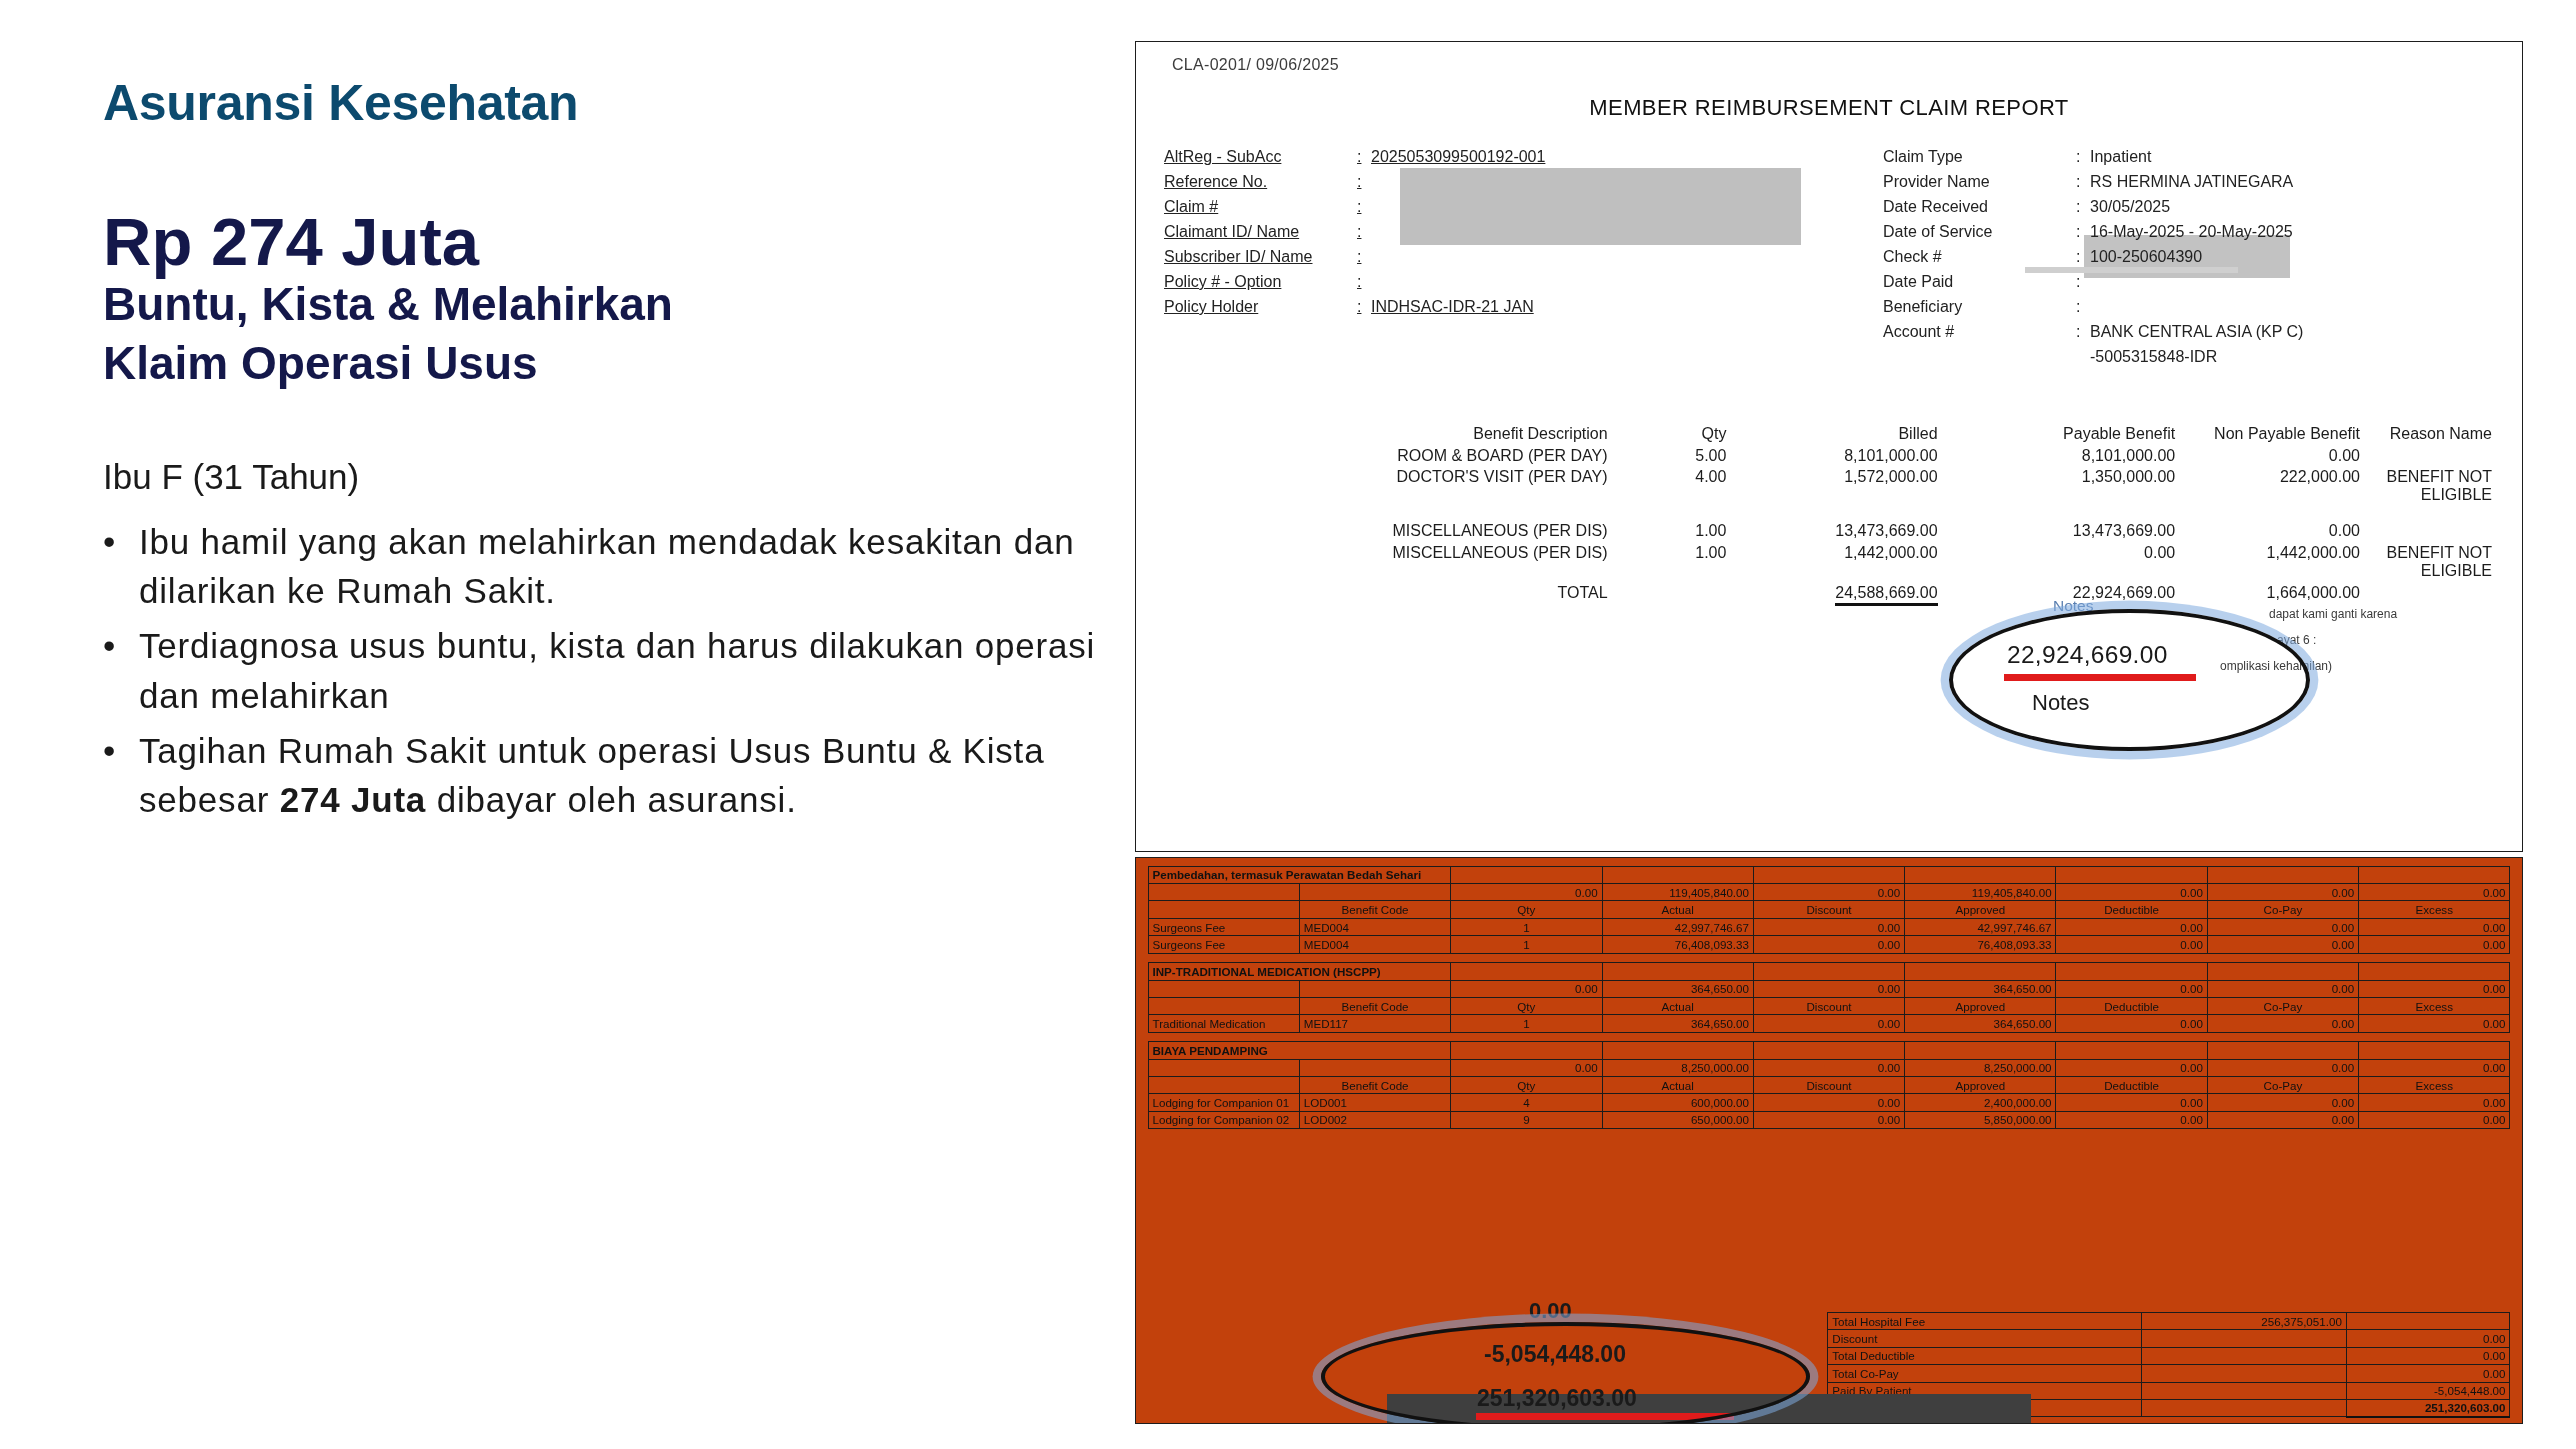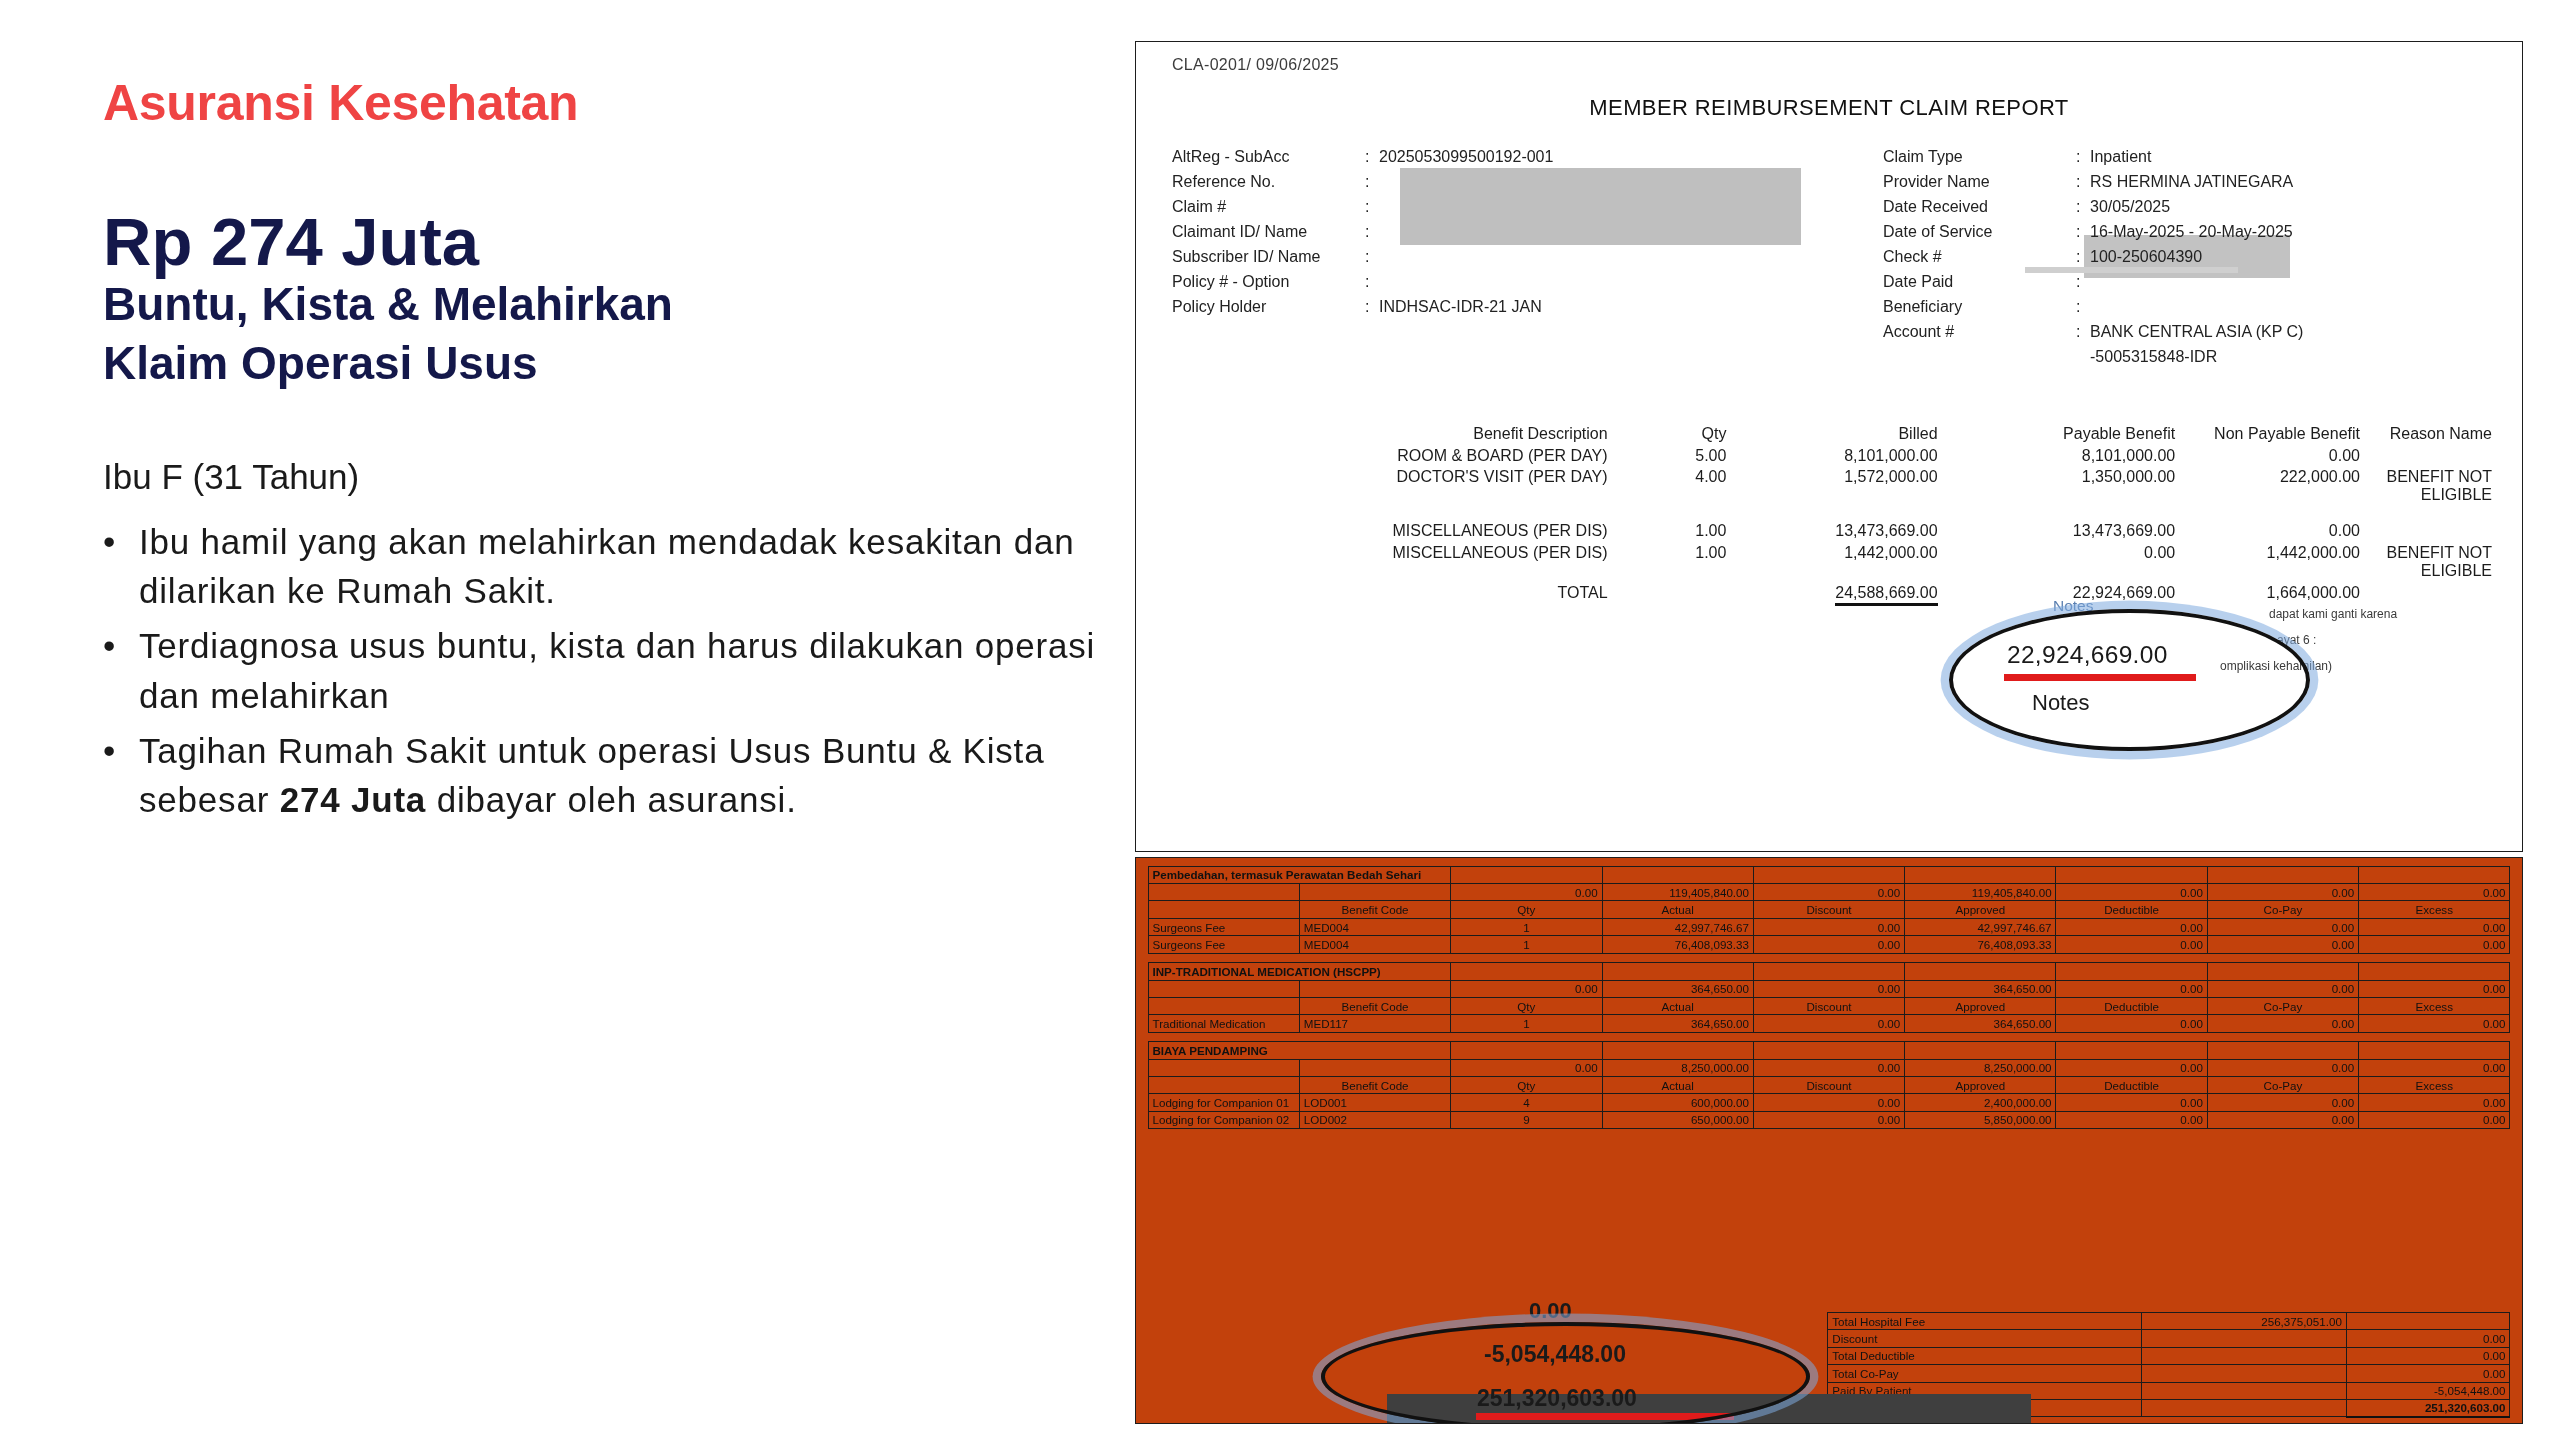--- a/index.html
+++ b/index.html
@@ -14,21 +14,21 @@
 
   
   #left-panel {
     position: absolute;
     left: 103px; top: 77px;
     width: 1030px; height: 1320px;
   }
   .hl-title {
     font-size: 50px;
     font-weight: bold;
-    color: #ef4444;
+    color: #0c4a6e;
     letter-spacing: -0.3px;
     line-height: 1.05;
   }
   .hl-amount {
     font-size: 67px;
     font-weight: bold;
     color: #14184a;
     line-height: 1.05;
     margin-top: 77px;
   }
@@ -78,21 +78,21 @@
     overflow: hidden;
   }
   #doc-top .sheet { position: absolute; inset: 0; padding: 14px 22px; }
   .doc-hdr-line { position: absolute; left: 36px; top: 14px; font-size: 16px; color: #3c3c3c; letter-spacing: 0.3px; }
   .doc-title {
     position: absolute; left: 0; right: 0; top: 53px;
     text-align: center; font-size: 22px; color: #111; letter-spacing: 0.4px;
   }
 
   .kv-col { position: absolute; font-size: 16px; color: #222; line-height: 25px; }
-  #kv-left { left: 36px; top: 102px; width: 489px; }
+  #kv-left { left: 28px; top: 102px; width: 489px; text-decoration: underline; }
   #kv-right { left: 747px; top: 102px; width: 580px; }
   .kv-row { display: flex; }
   .kv-key { width: 193px; flex: 0 0 193px; }
   .kv-colon { width: 14px; flex: 0 0 14px; }
   .kv-val { flex: 1; }
   #redact-block-left {
     position: absolute; left: 264px; top: 126px;
     width: 401px; height: 77px; background: #bfbfbf;
   }
   #redact-block-right {

